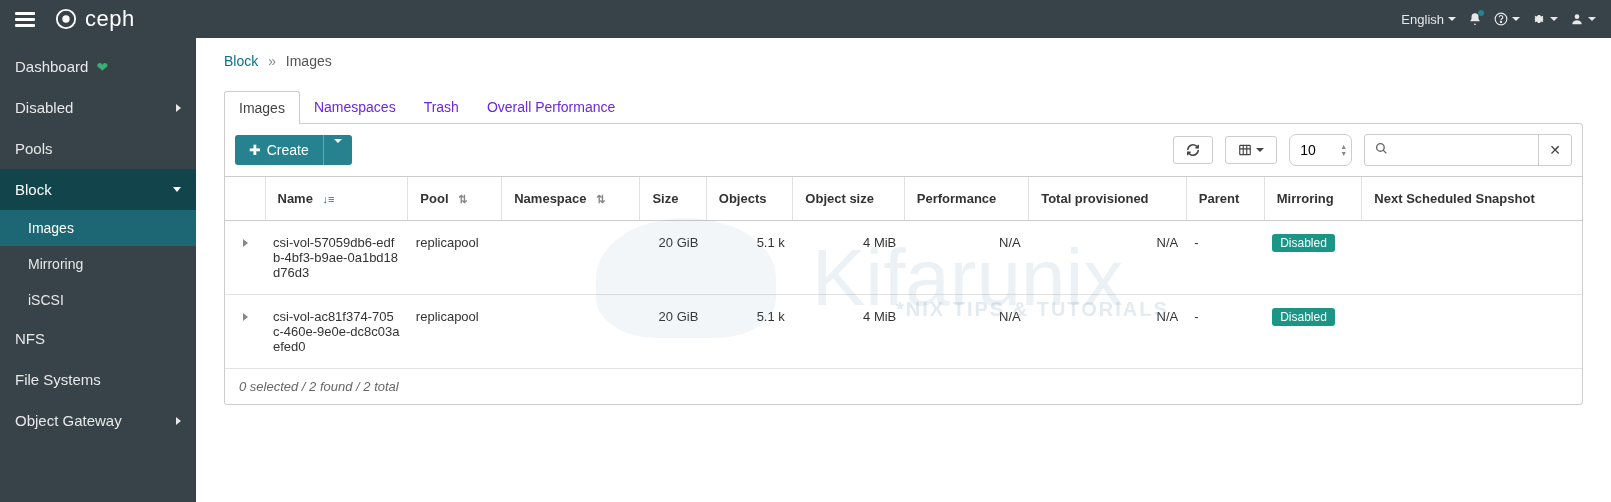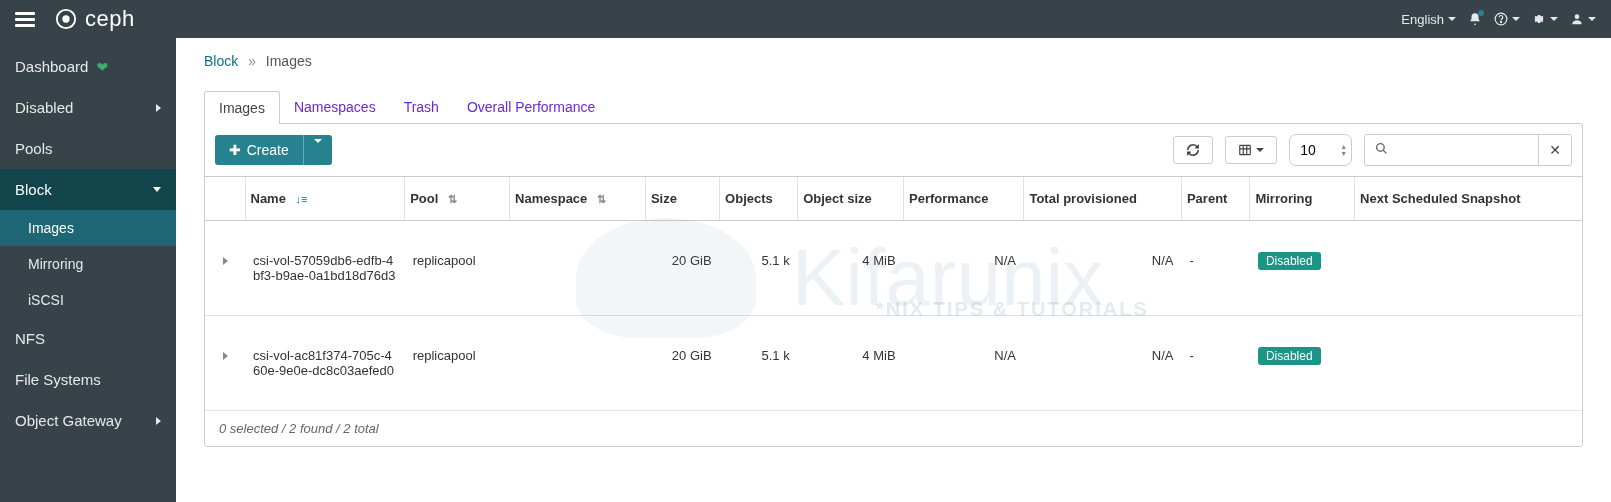--- a/index.html
+++ b/index.html
@@ -22,21 +22,21 @@
     .logo { display: flex; align-items: center; gap: 8px; }
     .logo-mark { width: 22px; height: 22px; }
     .logo-text { font-size: 22px; font-weight: 400; letter-spacing: 0.5px; }
     .topbar-right { margin-left: auto; display: flex; align-items: center; gap: 12px; font-size: 13px; }
     .topbar-item { display: flex; align-items: center; gap: 4px; cursor: pointer; color: #e8e8e8; position: relative; }
     .caret-down { width: 0; height: 0; border-left: 4px solid transparent; border-right: 4px solid transparent; border-top: 4px solid currentColor; }
     .notif-dot { position: absolute; top: -2px; right: -2px; width: 6px; height: 6px; background: #25828e; border-radius: 50%; }
 
     .layout { display: flex; }
     .sidebar {
-      width: 176px;
+      width: 196px;
       background: #374249;
       color: #e8e8e8;
       min-height: calc(100vh - 38px);
       padding-top: 8px;
     }
     .side-item { display: flex; align-items: center; gap: 8px; padding: 12px 15px; font-size: 15px; cursor: pointer; position: relative; }
     .side-item.expandable .chev { margin-left: auto; }
     .side-item.active-parent { background: #12444c; color: #fff; }
     .side-sub { padding: 10px 15px 10px 28px; font-size: 14px; cursor: pointer; }
     .side-sub.active { background: #1c6773; color: #fff; }
@@ -64,23 +64,23 @@
     .btn-icon { background: #fff; border: 1px solid #ccc; border-radius: 3px; padding: 6px 12px; cursor: pointer; display: flex; align-items: center; gap: 4px; color: #444; }
     .page-size { display: flex; align-items: center; border: 1px solid #ccc; border-radius: 7px; padding: 0 4px 0 10px; height: 32px; }
     .page-size input { border: none; width: 40px; font-size: 14px; outline: none; }
     .spinners { display: flex; flex-direction: column; font-size: 7px; color: #888; line-height: 7px; }
     .search-wrap { display: flex; align-items: center; border: 1px solid #ccc; border-radius: 3px; height: 32px; }
     .search-icon-box { padding: 0 10px; color: #666; }
     .search-input { border: none; width: 140px; font-size: 14px; outline: none; }
     .search-clear { border-left: 1px solid #ccc; padding: 0 10px; color: #444; cursor: pointer; height: 100%; display: flex; align-items: center; }
 
     table { width: 100%; border-collapse: collapse; }
-    thead th { border-top: 1px solid #ccc; border-bottom: 1px solid #ccc; padding: 14px 5px; text-align: left; font-weight: 600; font-size: 13px; vertical-align: top; }
+    thead th { border-top: 1px solid #ccc; border-bottom: 1px solid #ccc; padding: 14px 12px; text-align: left; font-weight: 600; font-size: 13px; vertical-align: top; }
     thead th + th { border-left: 1px solid #e2e2e2; }
-    tbody td { border-bottom: 1px solid #e2e2e2; padding: 32px 8px; font-size: 13px; vertical-align: top; }
+    tbody td { border-bottom: 1px solid #e2e2e2; padding: 14px 8px; font-size: 13px; vertical-align: top; }
     .col-expand { width: 40px; text-align: center; color: #888; }
     .sort-icon { color: #0a7287; margin-left: 6px; font-size: 11px; }
     .sort-neutral { color: #888; margin-left: 6px; font-size: 11px; }
     .cell-right { text-align: right; }
     .badge-disabled { background: #1a9586; color: #fff; padding: 2px 8px; border-radius: 3px; font-size: 12px; }
     .table-caption { padding: 10px 14px; font-style: italic; color: #666; font-size: 13px; }
 
     .watermark {
       position: absolute; top: 180px; left: 400px; pointer-events: none;
       font-size: 80px; font-weight: 400; color: rgba(100,140,170,.12);

